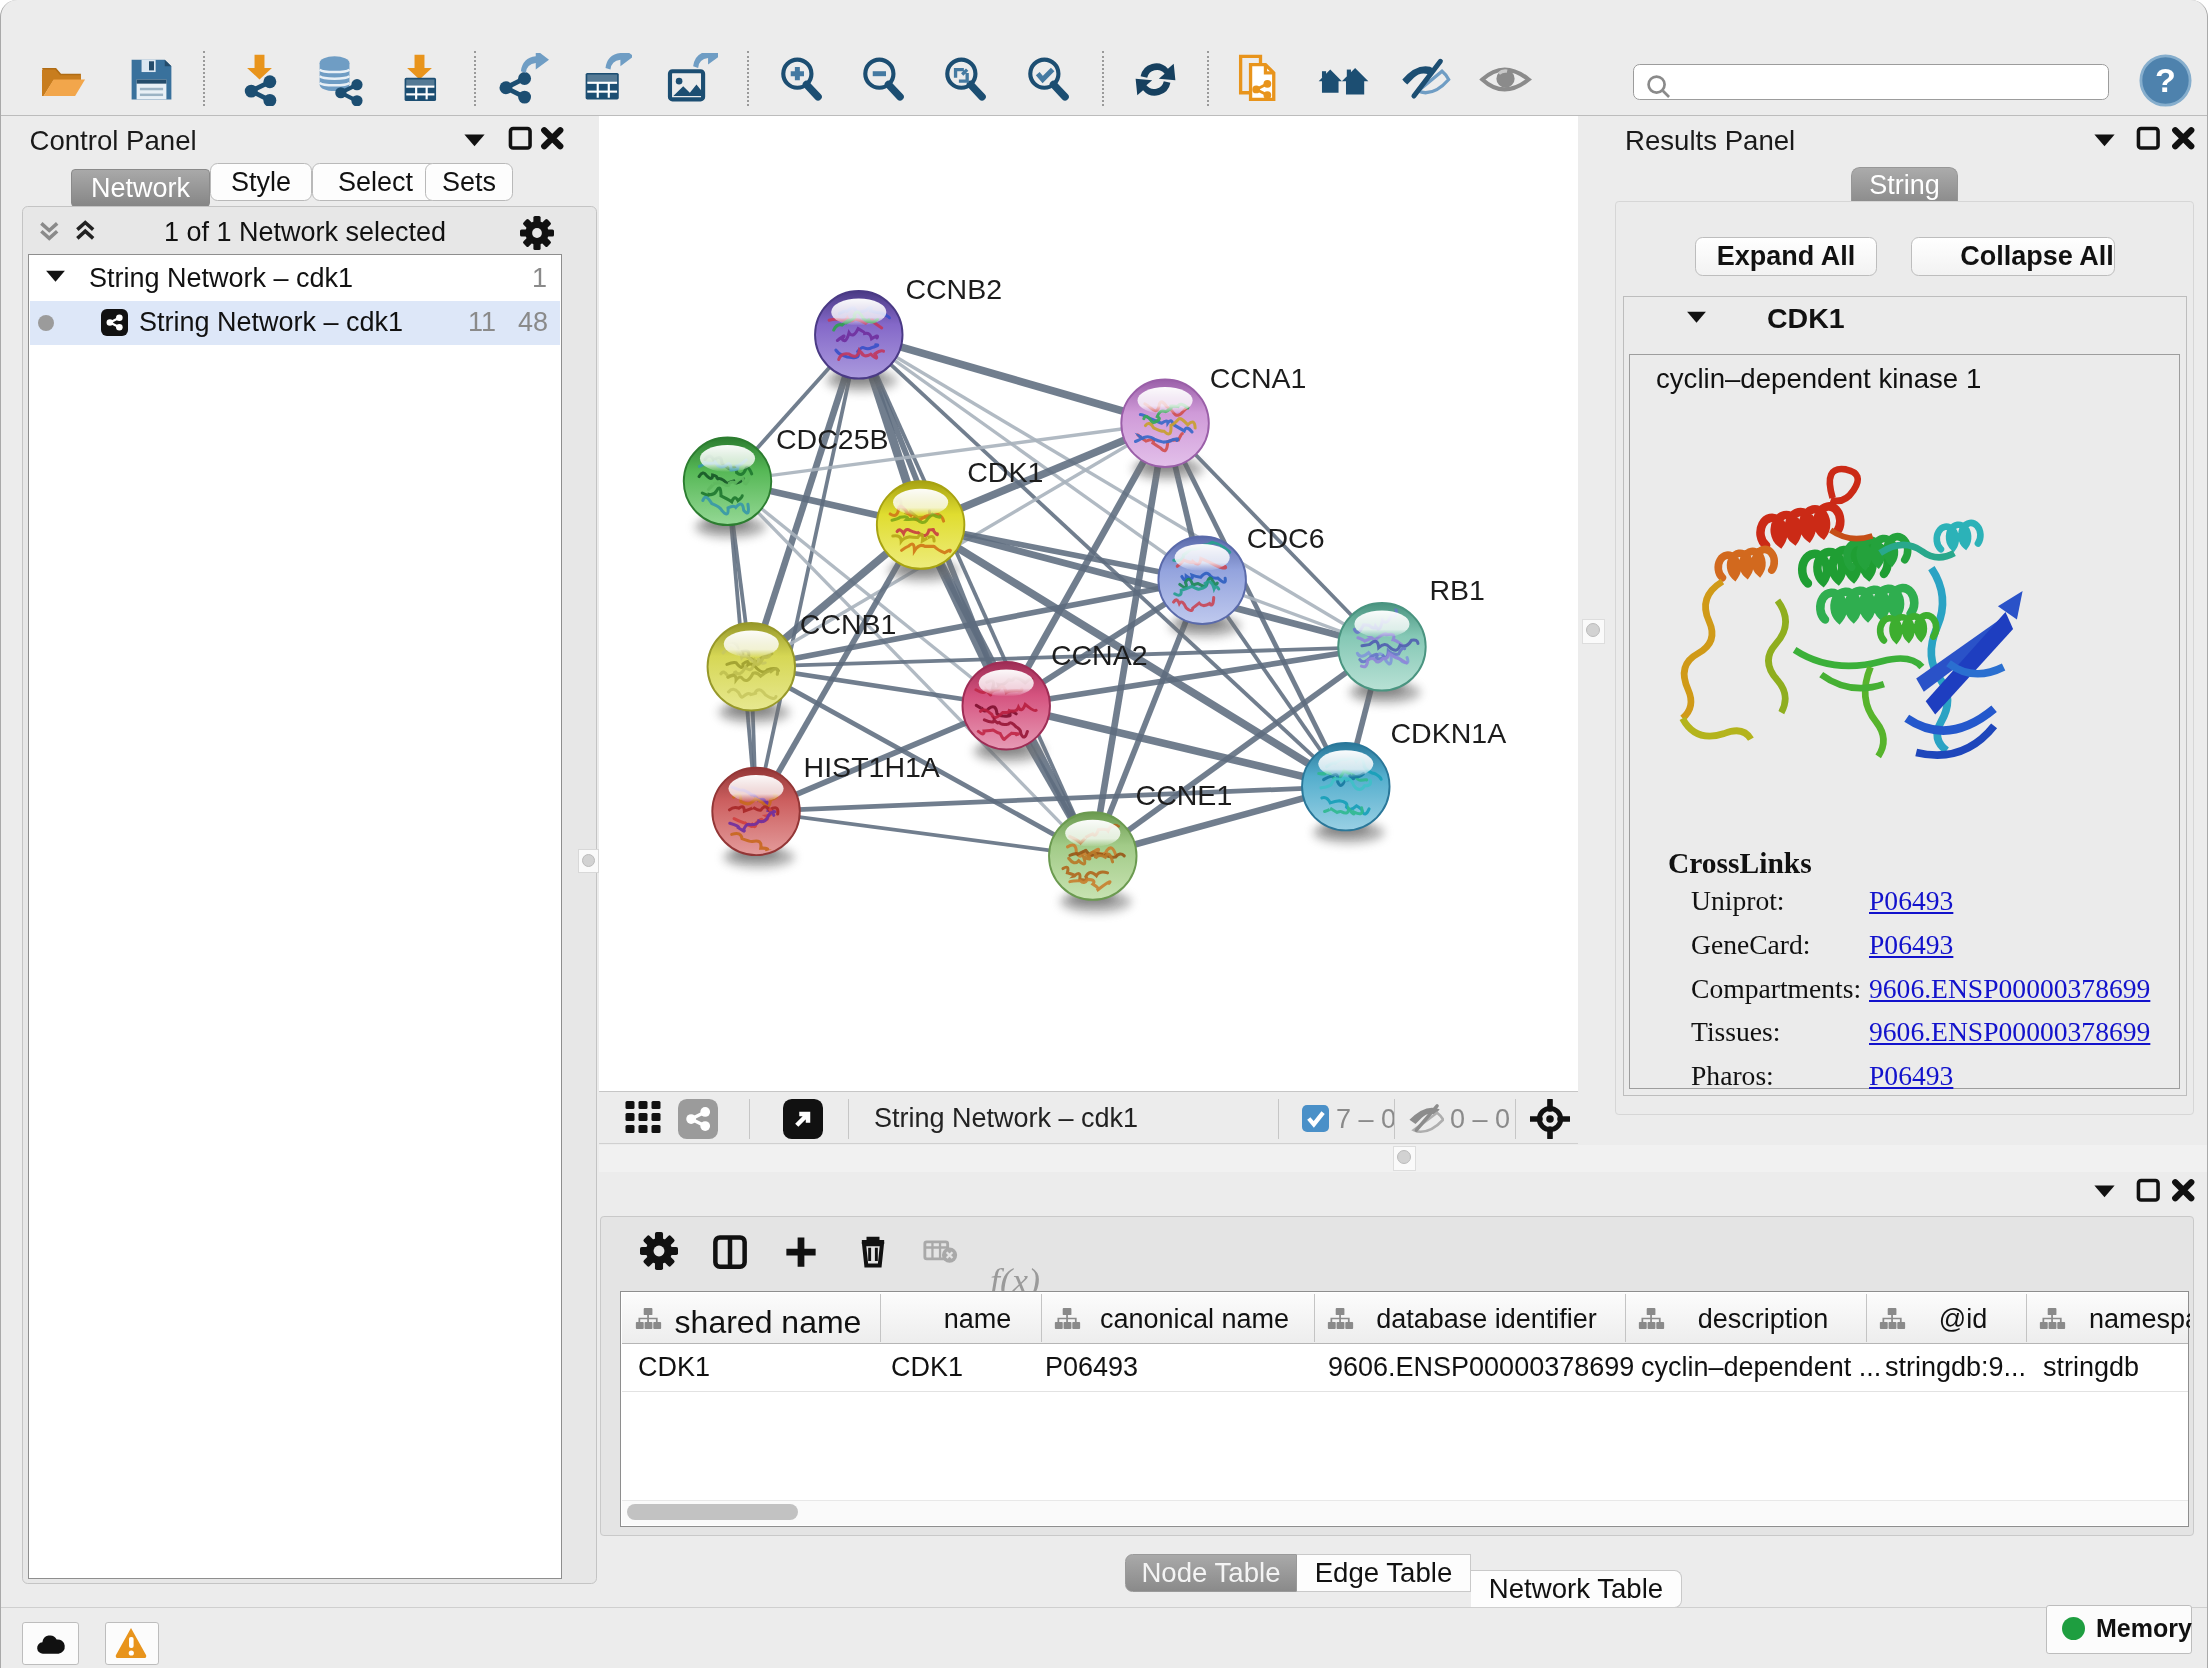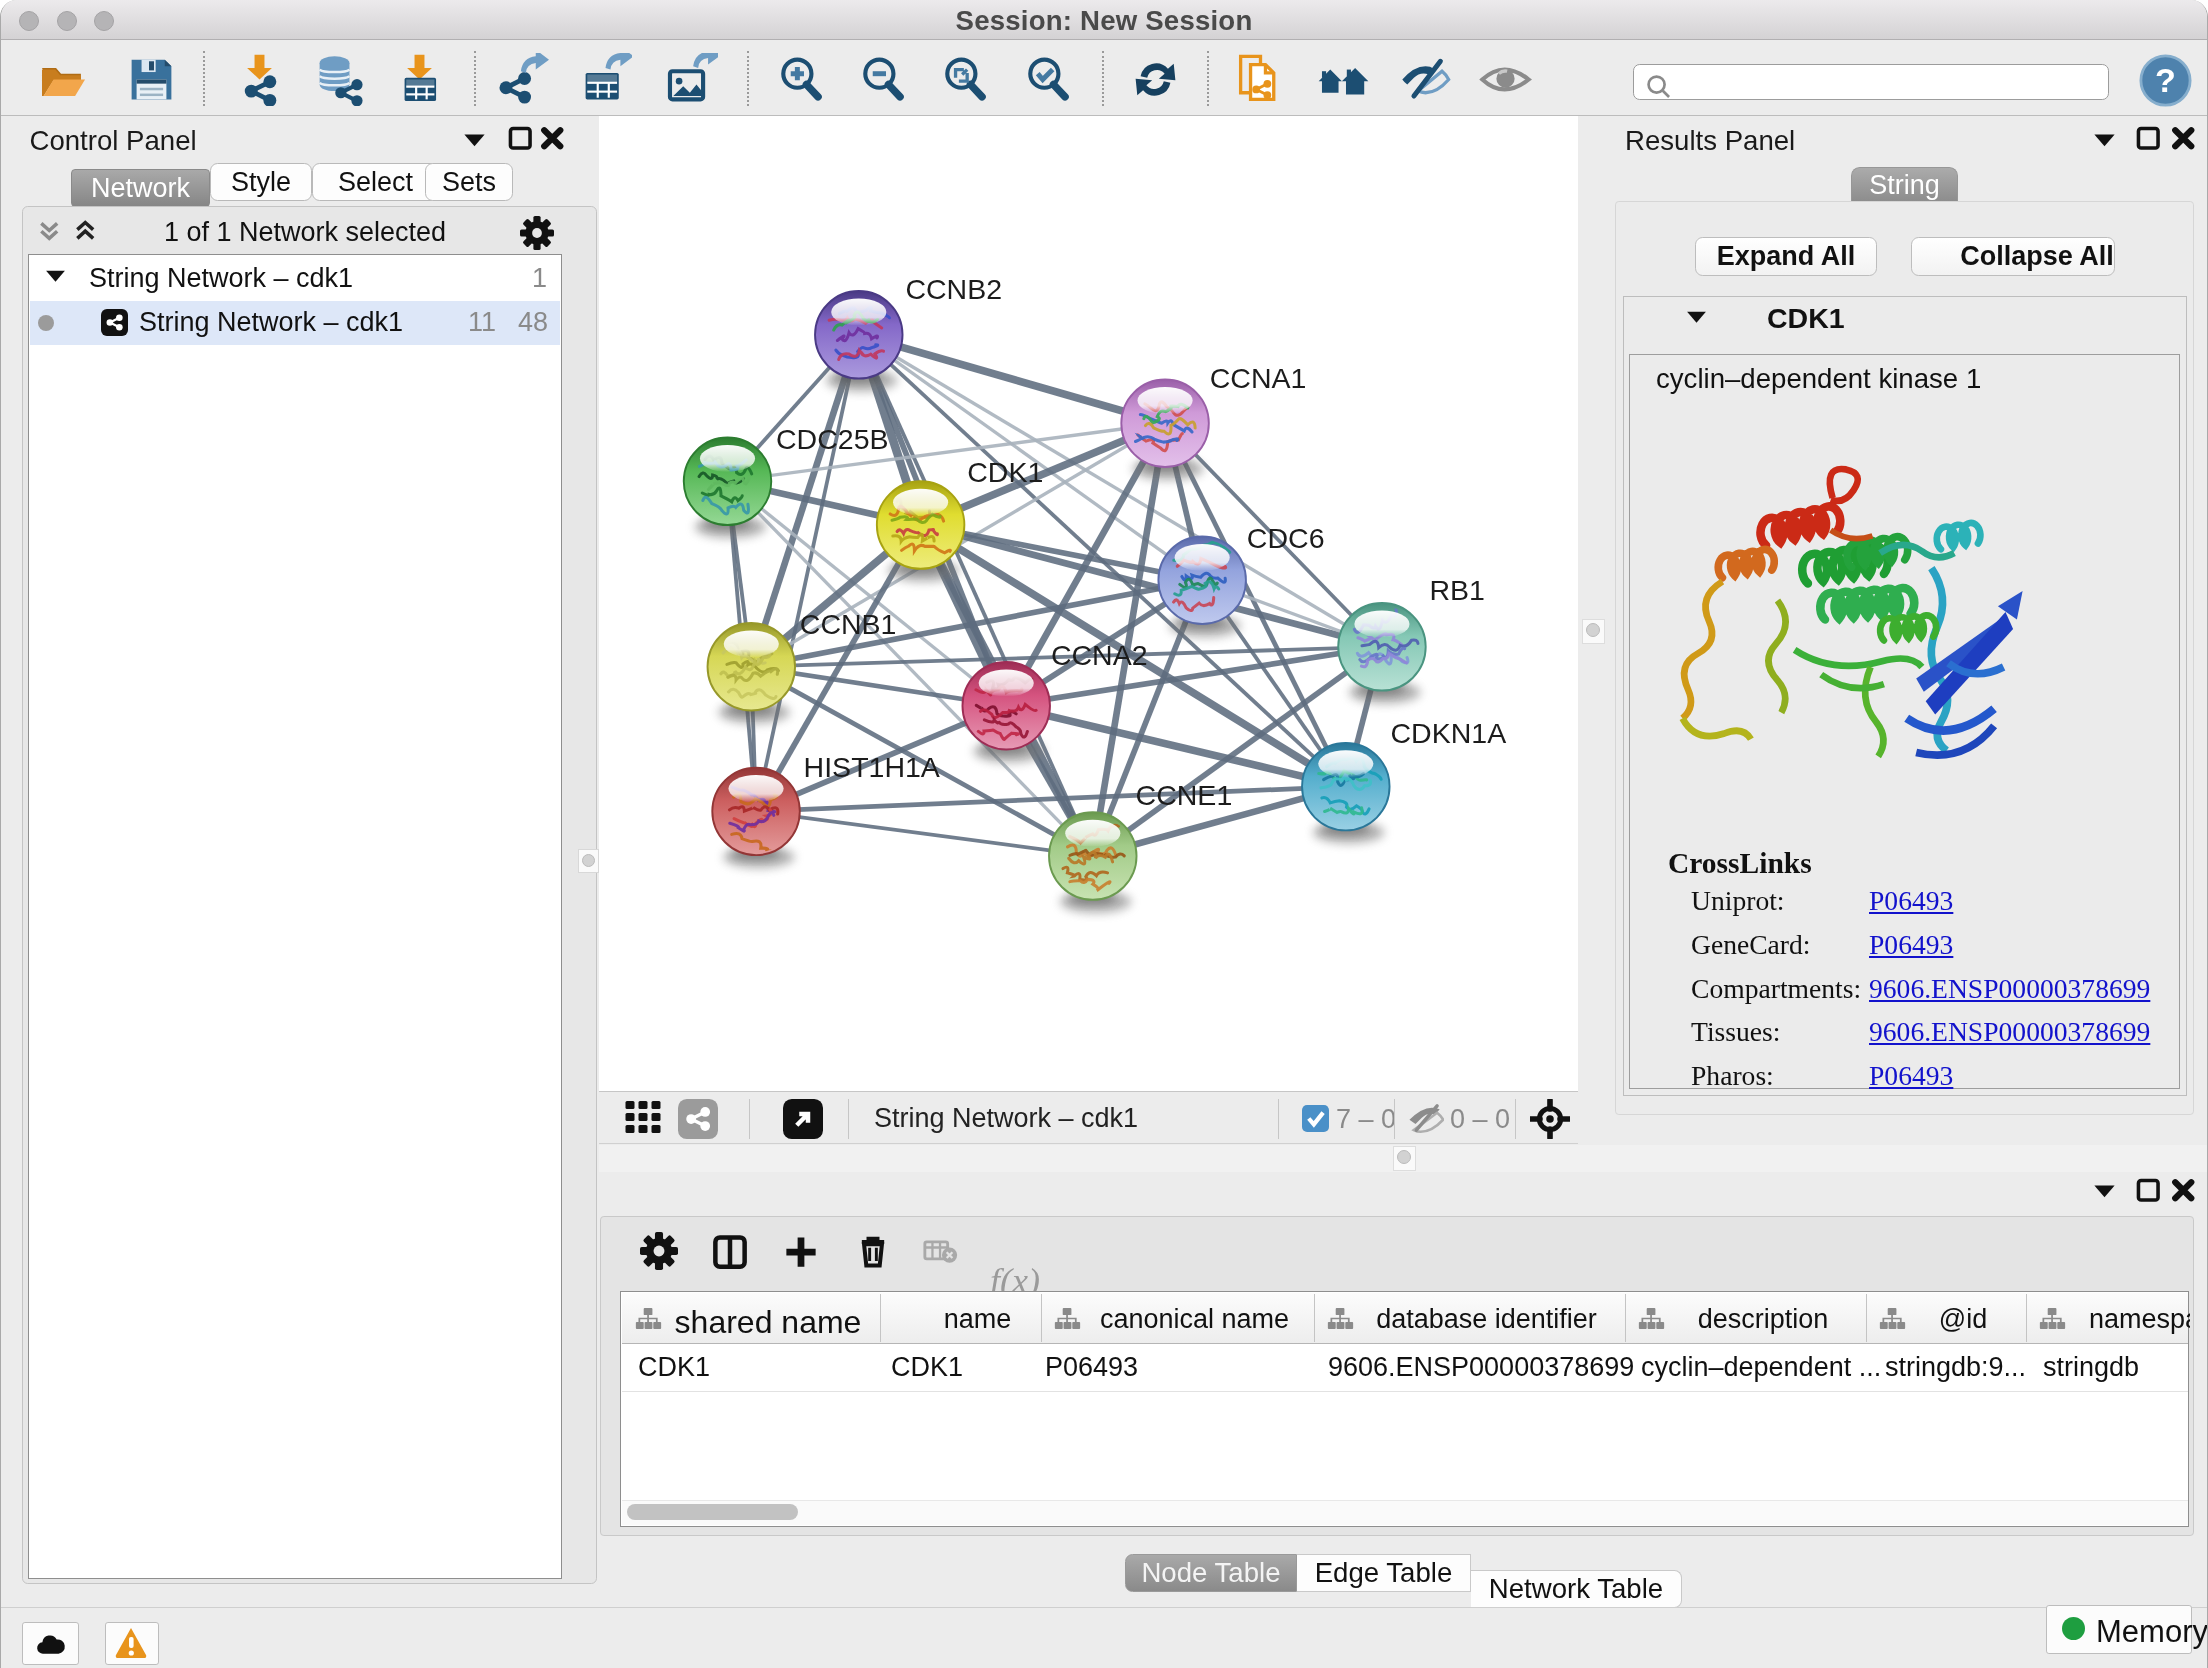--- a/index.html
+++ b/index.html
@@ -20,26 +20,20 @@
 .ptitle{font-size:27.6px;color:#1a1a1a;}
 .seg{position:absolute;height:38px;line-height:36px;text-align:center;font-size:27px;color:#111;
  background:#fdfdfd;border:1px solid #b9b9b9;}
 .seg.sel{background:linear-gradient(#a9a9a9,#868686);color:#fff;border-color:#8a8a8a;}
 .btn{background:linear-gradient(#ffffff,#f2f2f2);border:1.9px solid #bdbdbd;border-radius:7.6px;
  font-size:27px;color:#111;text-align:center;}
 a.lnk{color:#1212cc;text-decoration:underline;}
 .serif{font-family:"Liberation Serif",serif;margin-top:31px;}
 </style></head><body>
 <div id="win">
-    <div id="titlebar">
-      <div class="tl" style="left:18px;"></div>
-      <div class="tl" style="left:56px;"></div>
-      <div class="tl" style="left:93px;"></div>
-      <div id="titletext">Session: New Session</div>
-    </div>
     <div id="toolbar">
       <div class="tsep" style="left:202px;"></div>
       <div class="tsep" style="left:473px;"></div>
       <div class="tsep" style="left:746px;"></div>
       <div class="tsep" style="left:1101px;"></div>
       <div class="tsep" style="left:1206px;"></div>
       <svg class="abs" style="left:36px;top:12.4px;" width="53" height="53" viewBox="0 0 64 64">
         <path d="M6 18 h17 l6 7 h24 v8 H14 z" fill="#b06c14"></path>
         <path d="M6 52 V20 h16 l6 7 h25 v6 H20 L8 52 z" fill="#c87d1e"></path>
         <path d="M8 52 L20 32 h38 L46 52 z" fill="#f2a64b"></path>
@@ -766,14 +760,14 @@
       <path d="M10 26 a6 6 0 0 1 -1 -12 a8 8 0 0 1 15 -3 a6.5 6.5 0 0 1 2 15 z" fill="#111"></path>
     </svg>
     <div class="abs" style="left:104px;top:1622px;width:54px;height:43px;background:#fcfcfc;border:1.9px solid #bdbdbd;border-radius:2.9px;"></div>
     <svg class="abs" style="left:112px;top:1626px;" width="36" height="34" viewBox="0 0 32 34">
       <path d="M16 2 L31 29 a2 2 0 0 1 -2 3 H3 a2 2 0 0 1 -2 -3 z" fill="#e8941c"></path>
       <rect x="14" y="11" width="4.6" height="11" rx="2" fill="#fff"></rect>
       <circle cx="16.3" cy="27" r="2.6" fill="#fff"></circle>
     </svg>
     <div class="abs" style="left:2045px;top:1605px;width:146px;height:49px;background:#fcfcfc;border:1.9px solid #bdbdbd;border-radius:2.9px;"></div>
     <div class="abs" style="left:2061px;top:1617px;width:23px;height:23px;border-radius:50%;background:#1e9e40;"></div>
-    <div class="abs" style="left:2095px;top:1614px;font-size:31px;color:#111;">Memory</div>
+    <div class="abs" style="left:2095px;top:1614px;font-size:25px;color:#111;font-weight:bold;">Memory</div>
   </div>
 
 </body></html>

